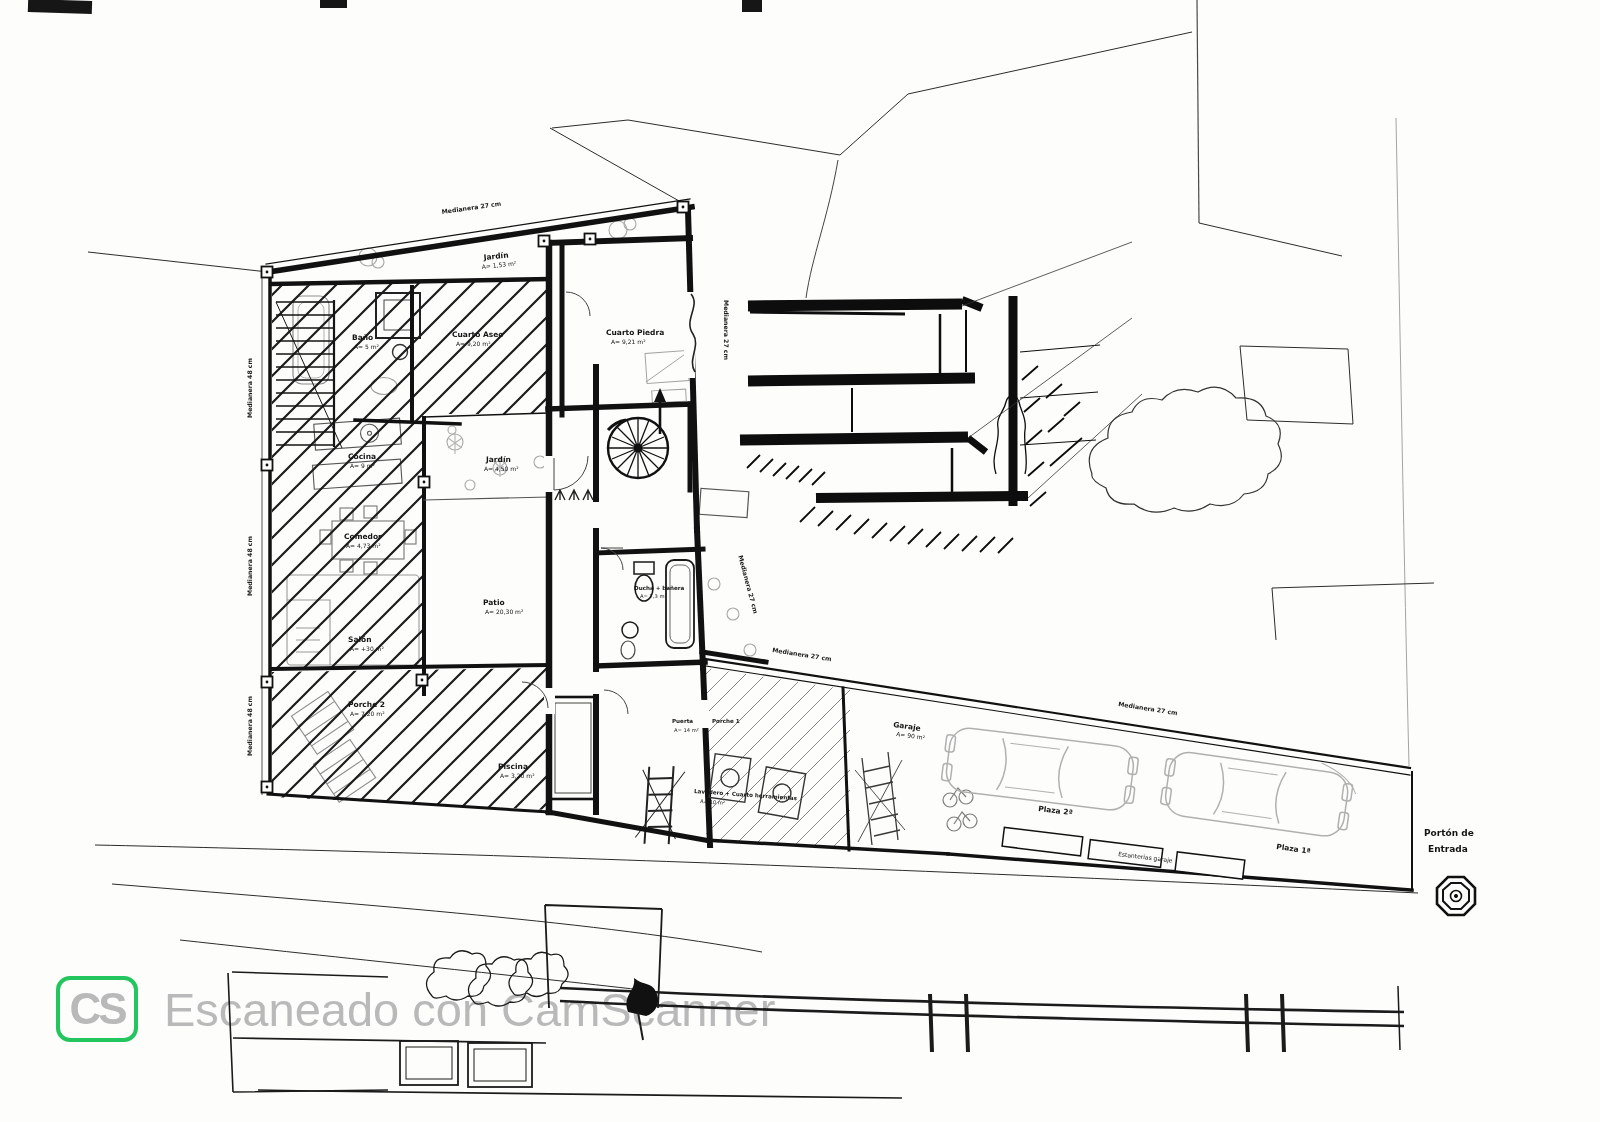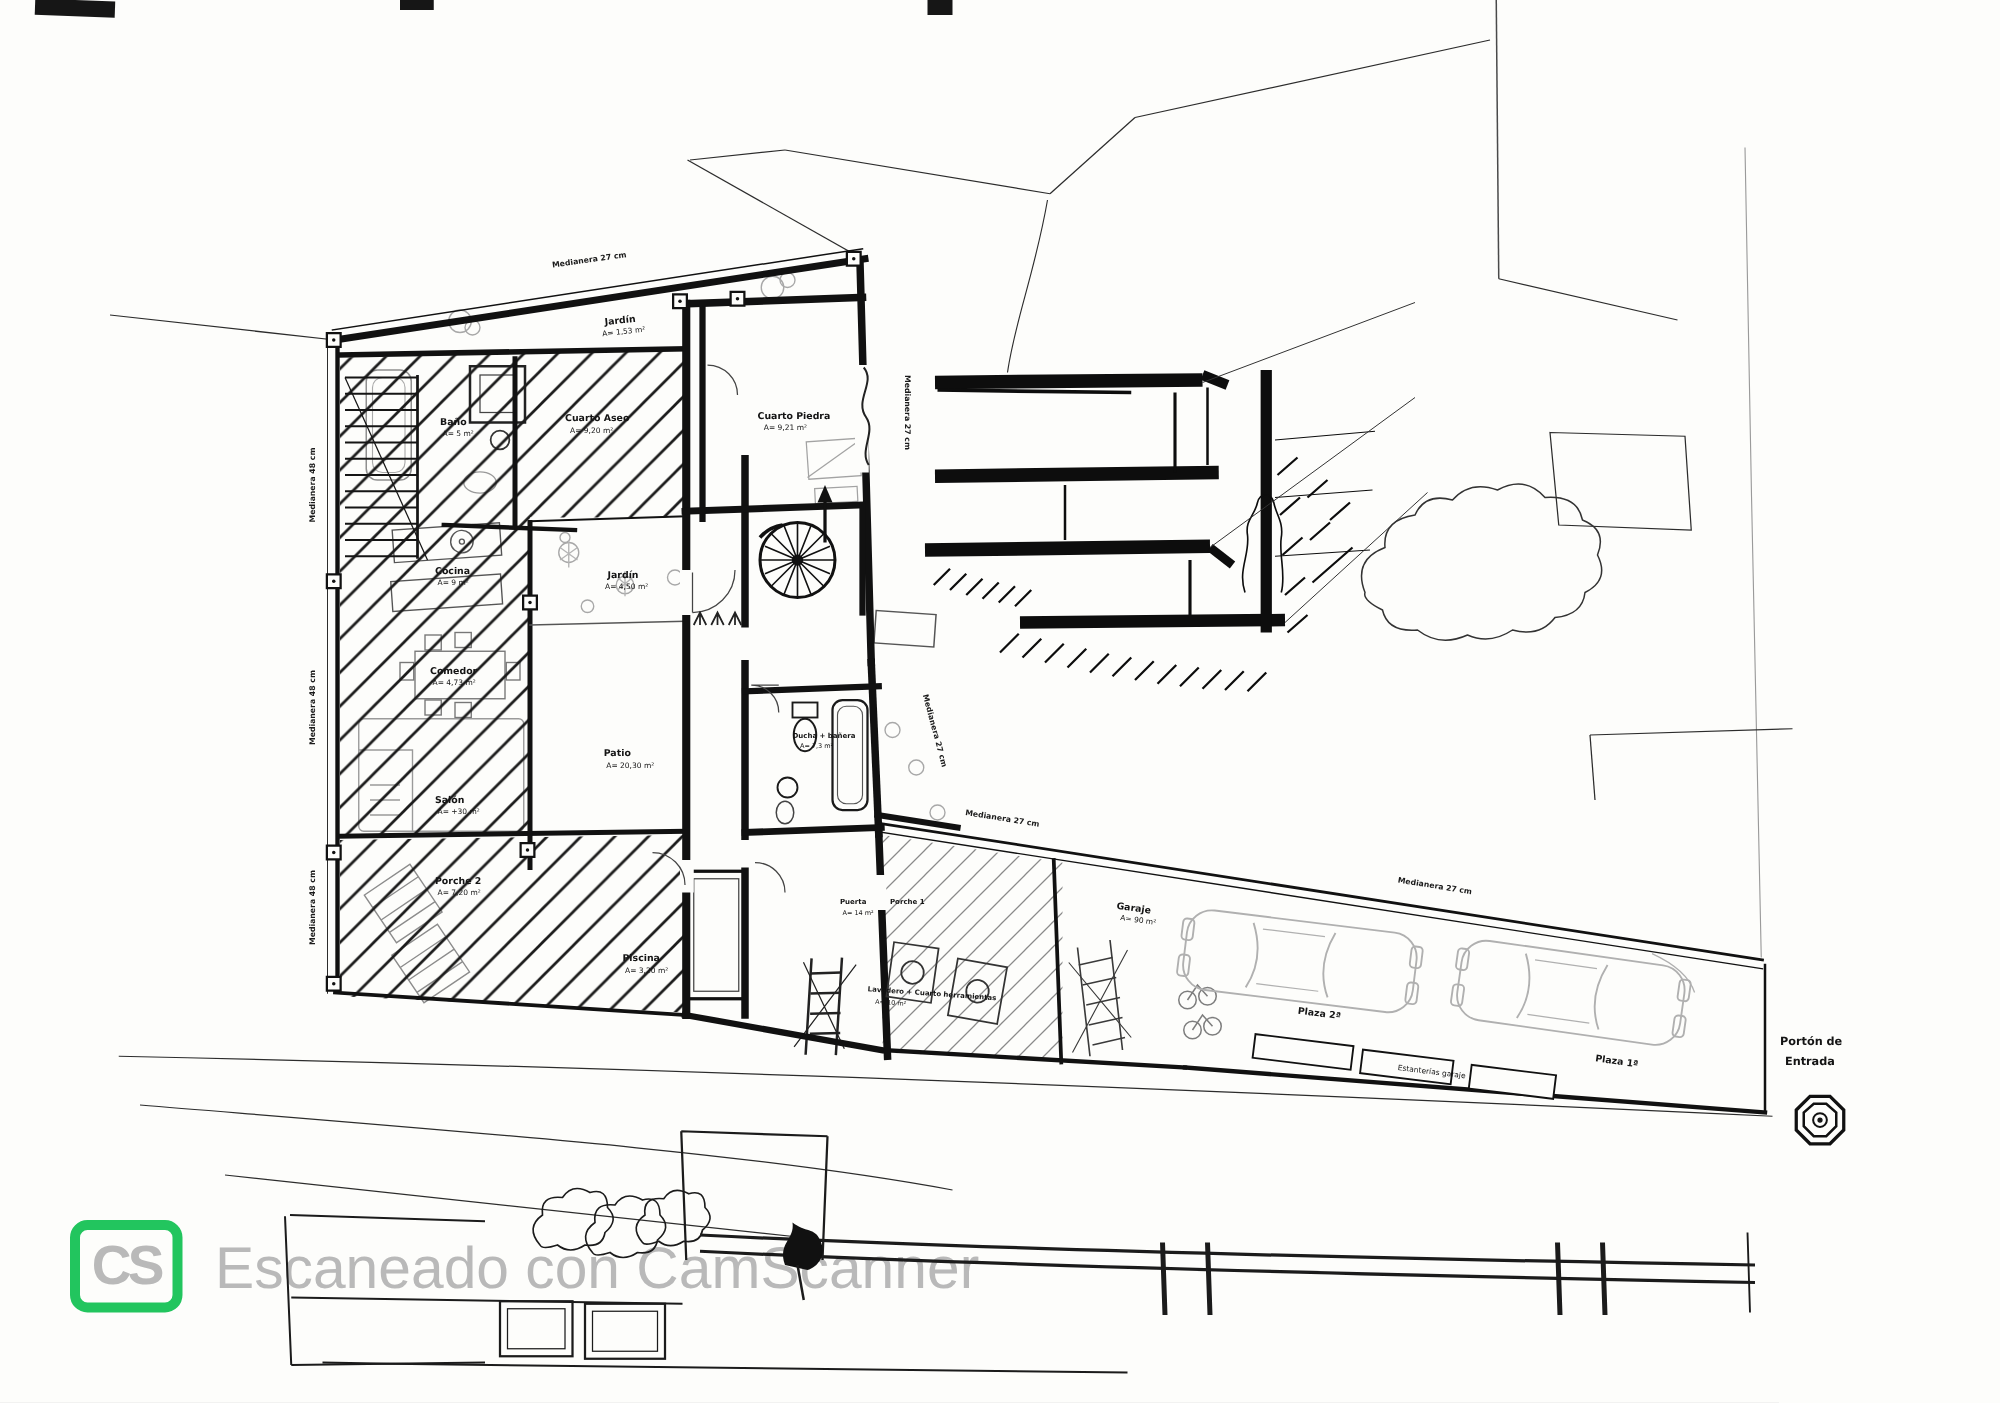--- a/index.html
+++ b/index.html
@@ -5,21 +5,21 @@
   html,body{margin:0;padding:0;background:#e9e9e9;}
   .page{
     position:relative;width:1600px;height:1122px;background:#fdfdfb;
     overflow:hidden;font-family:"DejaVu Sans",sans-serif;
   }
   .watermark{
     position:absolute;left:56px;top:976px;display:flex;align-items:center;
     color:#b9b9b9;z-index:1;
   }
   .cs-badge{
-    width:74px;height:58px;border:8px solid #22c55e;border-radius:14px;
+    width:74px;height:58px;border:4px solid #22c55e;border-radius:14px;
     display:flex;align-items:center;justify-content:center;
     font-weight:bold;font-size:44px;letter-spacing:-3px;
     font-family:"Liberation Sans",sans-serif;
   }
   .wm-text{
     margin-left:26px;font-size:47px;font-weight:400;letter-spacing:0px;
     font-family:"Liberation Sans",sans-serif;
   }
   svg.plan{position:absolute;left:0;top:0;z-index:2;}
   text{font-family:"DejaVu Sans",sans-serif;fill:#141414;}

